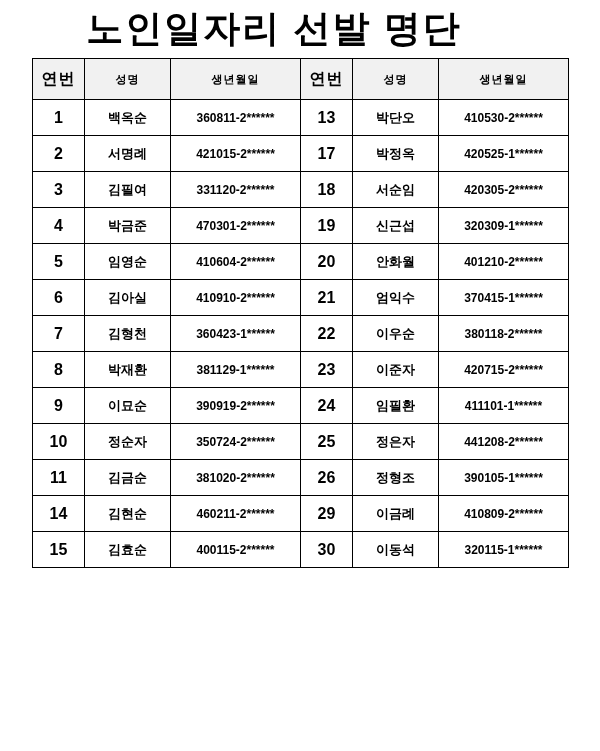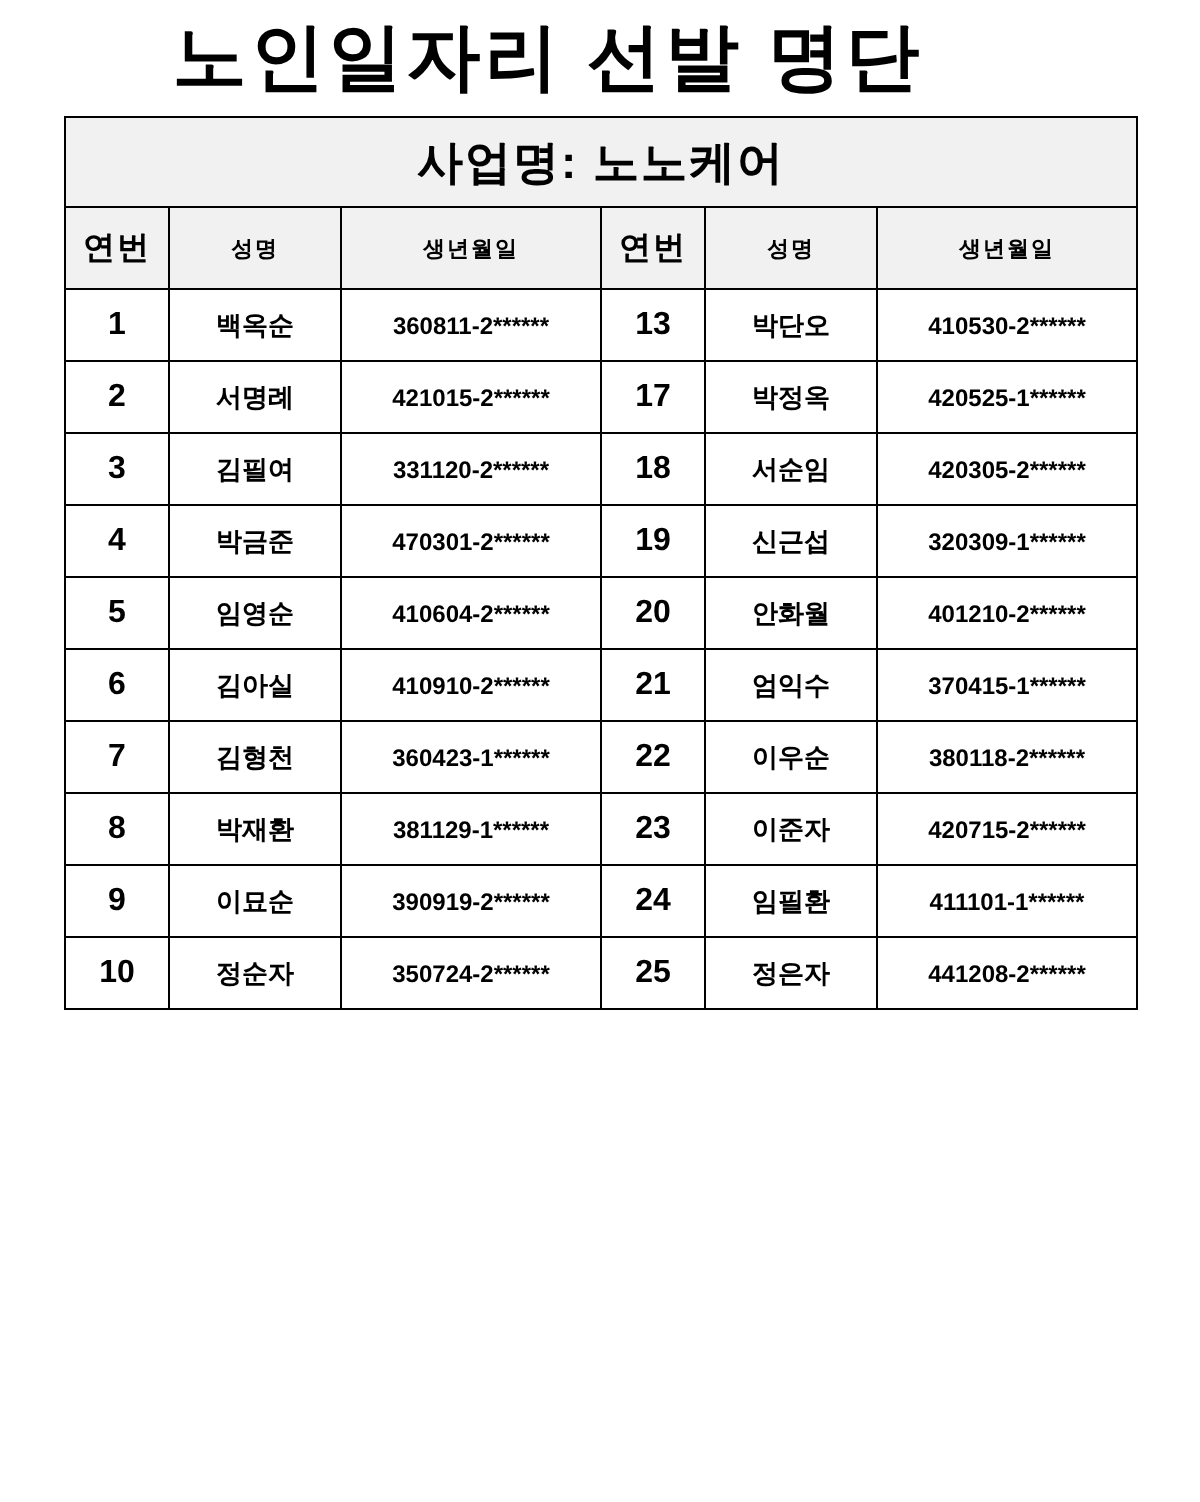--- a/index.html
+++ b/index.html
@@ -82,23 +82,20 @@
     <table class="roster">
       <colgroup>
         <col class="col-no">
           <col class="col-name">
           <col class="col-id">
         <col class="col-no">
           <col class="col-name">
           <col class="col-id">
       </colgroup>
       <tbody>
-        <tr class="program-row">
-          <td colspan="6">사업명: 노노케어</td>
-        </tr>
         <tr class="head-row">
           <th class="cell-no">연번</th>
           <th>성명</th>
           <th>생년월일</th>
           <th class="cell-no">연번</th>
           <th>성명</th>
           <th>생년월일</th>
         </tr>
 
         <tr class="body-row">
@@ -174,17 +171,41 @@
           <td class="cell-id">411101-1******</td>
         </tr>
         <tr class="body-row">
           <td class="cell-no">10</td>
           <td>정순자</td>
           <td class="cell-id">350724-2******</td>
           <td class="cell-no">25</td>
           <td>정은자</td>
           <td class="cell-id">441208-2******</td>
         </tr>
+        <tr class="body-row">
+          <td class="cell-no">11</td>
+          <td>김금순</td>
+          <td class="cell-id">381020-2******</td>
+          <td class="cell-no">26</td>
+          <td>정형조</td>
+          <td class="cell-id">390105-1******</td>
+        </tr>
+        <tr class="body-row">
+          <td class="cell-no">14</td>
+          <td>김현순</td>
+          <td class="cell-id">460211-2******</td>
+          <td class="cell-no">29</td>
+          <td>이금례</td>
+          <td class="cell-id">410809-2******</td>
+        </tr>
+        <tr class="body-row">
+          <td class="cell-no">15</td>
+          <td>김효순</td>
+          <td class="cell-id">400115-2******</td>
+          <td class="cell-no">30</td>
+          <td>이동석</td>
+          <td class="cell-id">320115-1******</td>
+        </tr>
       </tbody>
     </table>
   </div>
 
 </div>
 
 </body></html>

